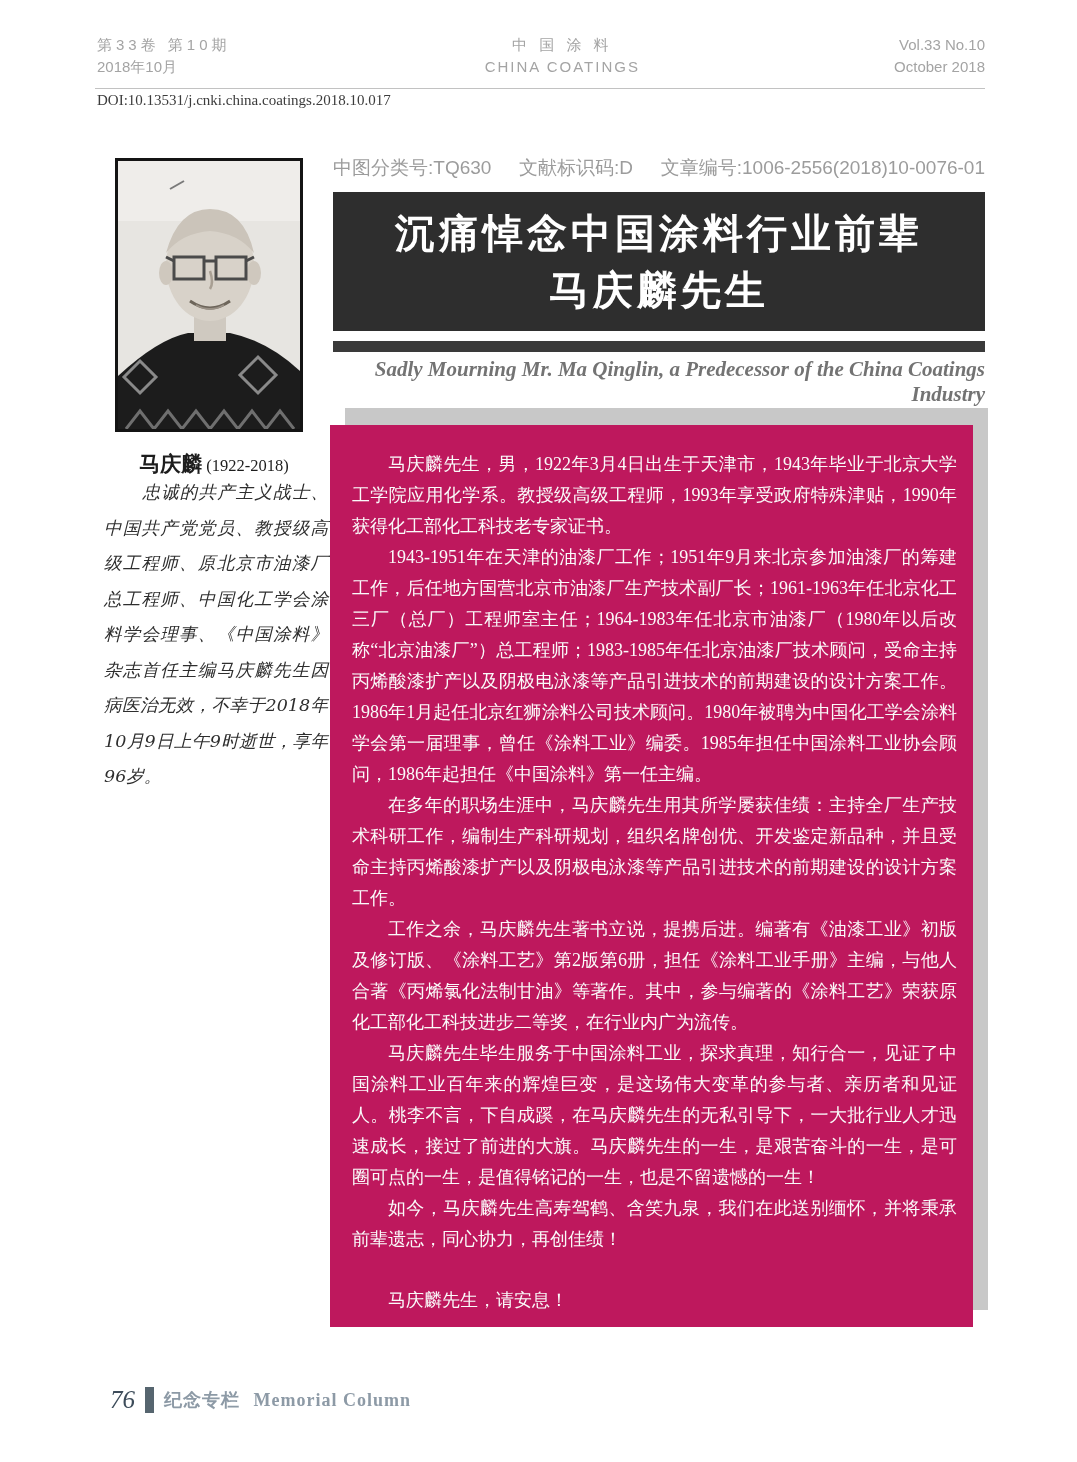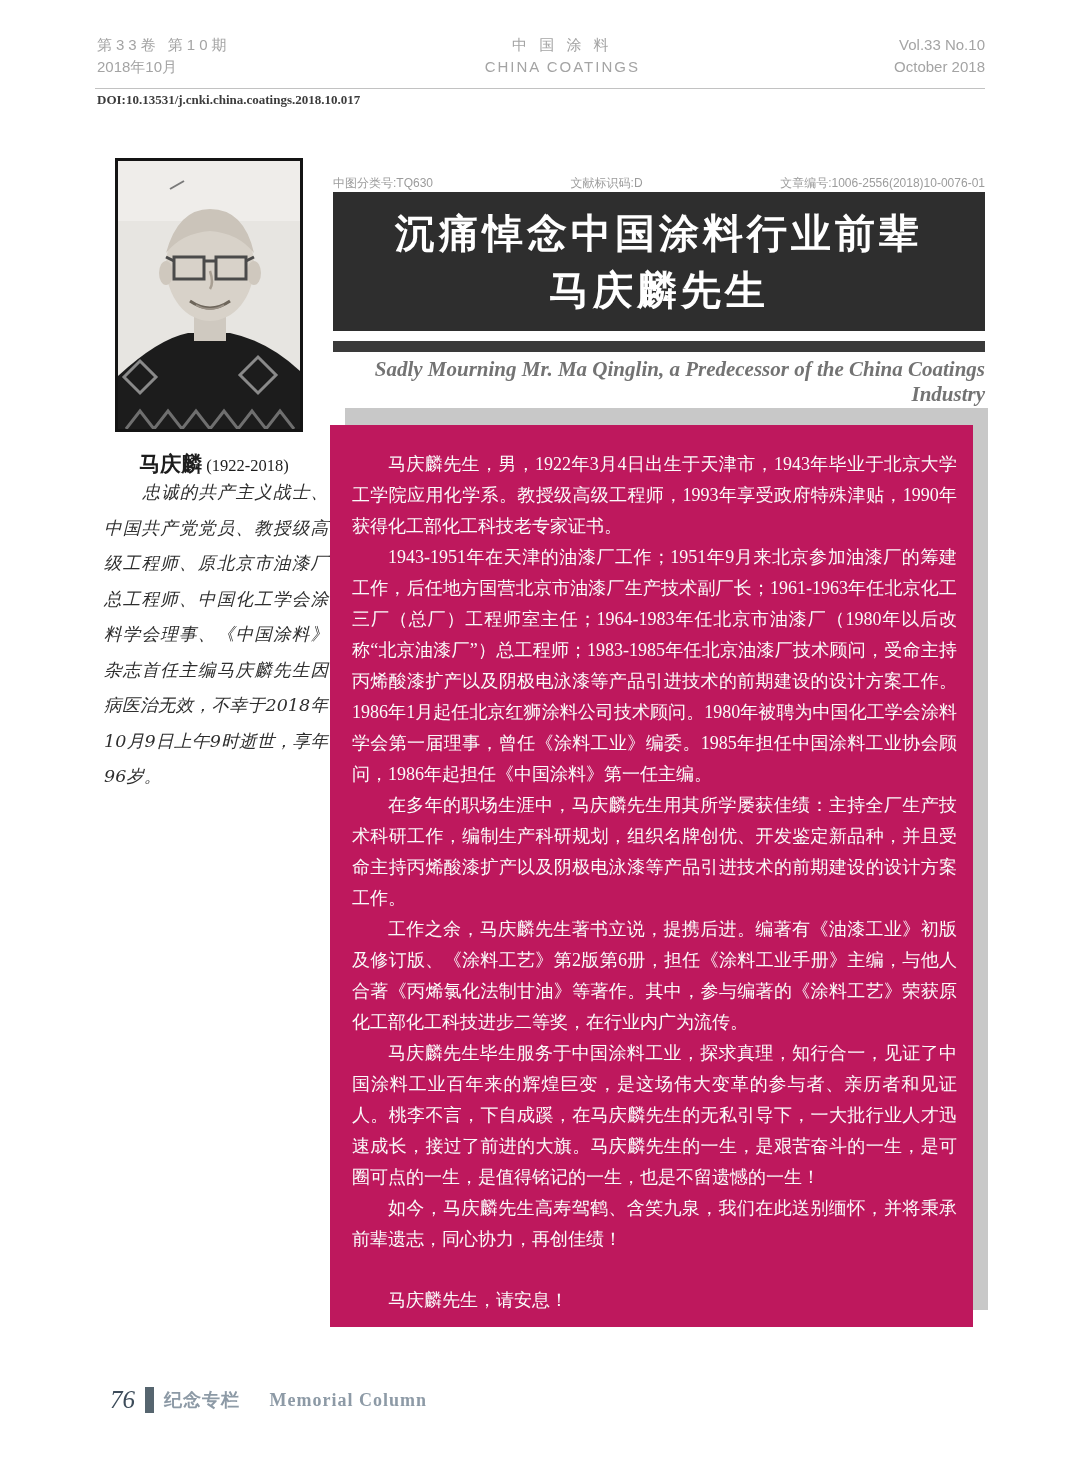--- a/index.html
+++ b/index.html
@@ -20,28 +20,28 @@
   .jheader .col-left  { text-align:left;  }
   .jheader .col-center{ text-align:center; letter-spacing:2px; }
   .jheader .col-right { text-align:right; }
   .jheader .cn { letter-spacing:4px; }
   .header-rule {
     position:absolute; left:95px; top:88px; width:890px; height:1px;
     background:#c2c2c2;
   }
   .doi {
     position:absolute; left:97px; top:92px;
-    color:#3c3c3c; font-size:13px; font-family:"Liberation Serif", serif;font-weight:bold;
+    color:#3c3c3c; font-size:15px; font-family:"Liberation Serif", serif;
   }
 
   
   .meta-row {
     position:absolute; left:333px; top:155px; width:652px;
     display:flex; justify-content:space-between;
-    color:#9c9c9c; font-family:"Liberation Sans", sans-serif; font-size:12px;margin-top:20px;
+    color:#9c9c9c; font-family:"Liberation Sans", sans-serif; font-size:19px;
   }
 
   
   .title-box {
     position:absolute; left:333px; top:192px; width:652px; height:139px;
     background:#2e2e2e; color:#ffffff; text-align:center;
     font-family:"Liberation Sans", sans-serif; font-weight:bold;
     font-size:40px; line-height:57px; letter-spacing:4px;
     display:flex; flex-direction:column; justify-content:center;
   }
@@ -108,21 +108,21 @@
     font-family:"Liberation Serif", serif; font-style:italic; font-weight:normal;
     font-size:25px; color:#3d4c5a; margin-right:10px;
   }
   .pfooter .fbar {
     width:9px; height:26px; background:#56656f; margin-right:10px;
   }
   .pfooter .fcol {
     font-family:"Liberation Serif", serif; font-weight:bold;
     font-size:18px; color:#8d9aa6; letter-spacing:1px;
   }
-  .pfooter .fcol .en { margin-left:24px; }
+  .pfooter .fcol .en { margin-left:8px; }
 </style>
 </head>
 <body>
 
 <div class="page">
 
   <div class="jheader">
     <div class="col-left">
       <div class="cn">第33卷 第10期</div>
       <div>2018年10月</div>

